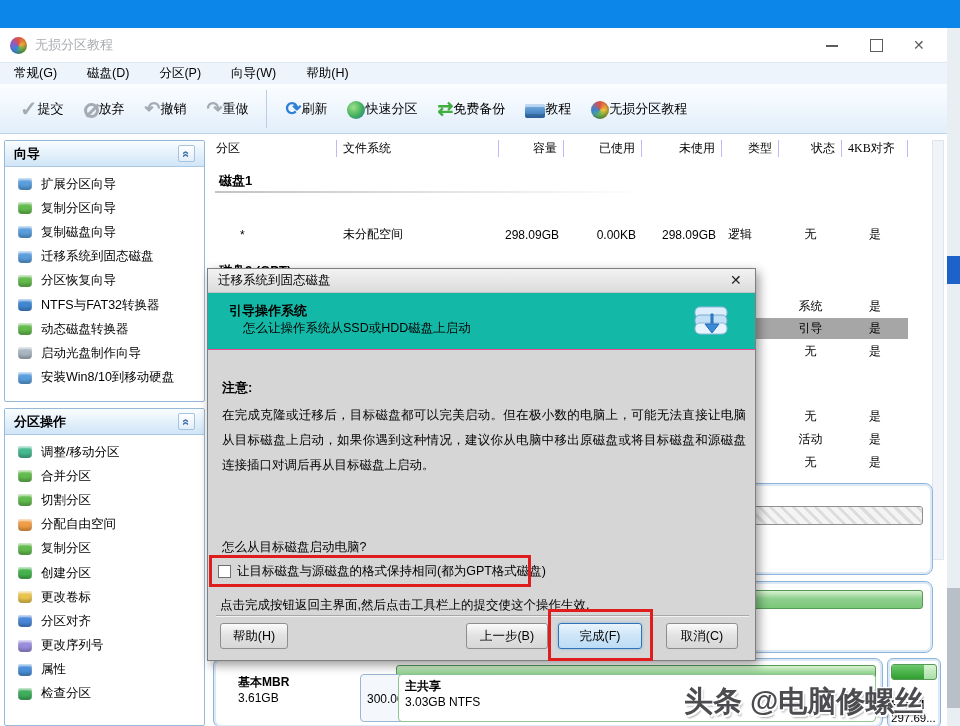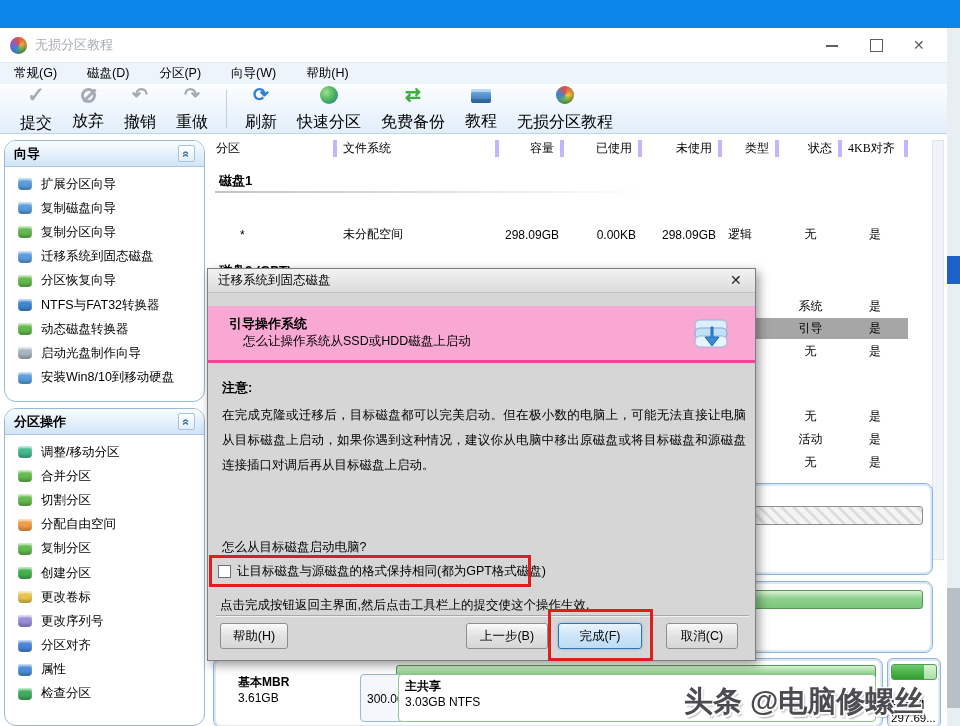--- a/index.html
+++ b/index.html
@@ -21,55 +21,55 @@
   .wc-min::before { content:""; position:absolute; left:3px; top:9px; width:12px; height:1.5px; background:#5d5d5d; }
   .wc-max::before { content:""; position:absolute; left:3px; top:3px; width:11px; height:11px; border:1.5px solid #5d5d5d; }
   .wc-close::before { content:"✕"; position:absolute; left:2px; top:1px; font-size:14px; color:#5d5d5d; }
 
   
   .menubar { position:absolute; left:0; top:34px; width:100%; height:22px; background:#edf4fb; border-top:1px solid #dfe9f4; display:flex; align-items:center; gap:30px; padding:0 14px; font-size:12.5px; }
   .menu-item { white-space:nowrap; cursor:default; }
 
   
   .toolbar { position:absolute; left:0; top:56px; width:100%; height:50px; background:linear-gradient(#fcfeff,#e2eefb); border-bottom:1px solid #bdd3e8; display:flex; align-items:center; padding-left:10px; }
-  .tb-item { display:flex; flex-direction:column; align-items:center; justify-content:center; height:46px; padding:0 10px; font-size:16px; white-space:nowrap;gap:8px; }
+  .tb-item { display:flex; flex-direction:row; align-items:center; justify-content:center; height:46px; padding:0 10px; font-size:13px; white-space:nowrap; }
   .tb-sep { width:1px; height:38px; background:#b9cfe4; margin:0 8px; }
   .ic { height:22px; display:flex; align-items:center; justify-content:center; font-size:19px; line-height:1; }
   .ic-check::before { content:"✓"; color:#a4abb2; font-weight:bold; font-size:21px; }
   .ic-discard { width:15px; height:15px; border:3px solid #a4abb2; border-radius:50%; position:relative; margin-top:3px; }
   .ic-discard::after { content:""; position:absolute; left:4px; top:-4px; width:3px; height:17px; background:#a4abb2; transform:rotate(45deg); }
   .ic-undo::before { content:"↶"; color:#a4abb2; font-weight:bold; }
   .ic-redo::before { content:"↷"; color:#a4abb2; font-weight:bold; }
   .ic-refresh::before { content:"⟳"; color:#2f7fd6; font-weight:bold; }
   .ic-globe { width:18px; height:18px; border-radius:50%; background:radial-gradient(circle at 35% 35%,#9fe08a,#3fae5c 55%,#2f6fb0); margin-top:2px; }
   .ic-backup::before { content:"⇄"; color:#3fae3f; font-weight:bold; }
   .ic-tutorial { width:20px; height:14px; margin-top:4px; border-radius:2px; background:linear-gradient(#7db4e8,#2f6fb0); box-shadow:inset 0 3px 0 rgba(255,255,255,.5), inset 0 -4px 0 rgba(0,0,0,.15); }
   .ic-pinwheel { width:18px; height:18px; border-radius:50%; background:conic-gradient(#e05044,#f2c83c,#69b84f,#3a86d6,#e05044); margin-top:2px; box-shadow:inset -2px -2px 3px rgba(0,0,0,.3); }
 
   
-  .panel { position:absolute; left:4px; width:201px; background:#fff; border:1px solid #96b9d9; border-radius:12px; overflow:hidden; }
+  .panel { position:absolute; left:4px; width:201px; background:#fff; border:1px solid #96b9d9; border-radius:2px; overflow:hidden; }
   .panel-wizard { top:112px; height:262px; }
   .panel-ops { top:380px; height:318px; }
   .panel-header { height:26px; background:linear-gradient(#f9fdff,#d0e5f7); border-bottom:1px solid #aac8e3; display:flex; align-items:center; padding:0 9px; font-weight:bold; font-size:13px; }
   .chevron-box { margin-left:auto; width:17px; height:17px; border:1px solid #a5c3de; border-radius:2px; background:linear-gradient(#fff,#e2eefa); display:flex; align-items:center; justify-content:center; }
   .chevron-up::before { content:"«"; display:block; transform:rotate(90deg); font-size:12px; color:#3c6ea5; }
   .side-items { padding-top:5px; }
   .side-item { display:flex; align-items:center; gap:9px; height:24.2px; padding-left:13px; font-size:12.5px; white-space:nowrap; cursor:default; }
   .gem { width:14px; height:12px; border-radius:3px 3px 4px 4px; box-shadow:inset 0 2px 2px rgba(255,255,255,.7), inset 0 -3px 3px rgba(0,0,0,.22); flex:none; }
   .w0,.w1,.w3,.w8 { background:#5a9ede; } .w2,.w4,.w6 { background:#63bb4e; }
   .w5 { background:#3f87d2; } .w7 { background:#aab6c2; }
   .o0 { background:#45b98f; } .o1,.o2,.o4 { background:#63bb4e; } .o3 { background:#f09d45; }
   .o5 { background:#44b34e; } .o6 { background:#e9c44d; } .o7 { background:#4a86d8; }
   .o8 { background:#9a8ddd; } .o9 { background:#3fae5c; } .o10 { background:#4a90d9; }
 
   
   .main-area { position:absolute; left:207px; top:106px; width:740px; height:592px; background:#fff; }
   .grid8 { display:grid; grid-template-columns:127px 162px 65px 78px 80px 57px 63px 66px; font-size:12px; align-items:center; }
   .thead { position:absolute; left:3px; top:6px; width:698px; height:17px; }
-  .thead > div { height:17px; line-height:17px; border-right:4px solid #c4b5fd; padding:0 6px; white-space:nowrap; overflow:hidden; }
+  .thead > div { height:17px; line-height:17px; border-right:1px solid #c4b5fd; padding:0 6px; white-space:nowrap; overflow:hidden; }
   .h-left { text-align:left; } .h-right { text-align:right; } .h-center { text-align:left;font-family:Liberation Serif, serif; }
   .disk-group { position:absolute; left:12px; font-weight:bold; font-size:13px; white-space:nowrap; }
   .disk-underline { position:absolute; height:2px; width:430px; background:linear-gradient(to right,#c3c3c3,rgba(200,200,200,0)); }
   .trow { position:absolute; left:3px; width:698px; height:21px; }
   .trow > div { padding:0 6px; white-space:nowrap; }
   .c-part { grid-column:1; padding-left:30px !important; }
   .c-fs { grid-column:2; }
   .c-cap { grid-column:3; text-align:right; }
   .c-used { grid-column:4; text-align:right; }
   .c-unused { grid-column:5; text-align:right; }
@@ -93,21 +93,21 @@
   .dm-info { position:absolute; top:15px; left:24px; width:95px; font-size:12px; }
   .dm-label-bold { font-weight:bold; font-size:12px; white-space:nowrap; }
   .efi-bar { height:16px; border:1px solid #569a56; border-radius:3px; background:linear-gradient(#d9f3d2,#a9dfa9); overflow:hidden; }
   .efi-fill { width:72%; height:100%; background:linear-gradient(#6cc96c,#2e9e2e); }
 
   
   .dialog { position:absolute; left:207px; top:240px; width:549px; height:393px; background:#d6d6d6; border:1px solid #7f7f7f; box-shadow:3px 4px 10px rgba(0,0,0,.4); z-index:40; }
   .dlg-title { position:absolute; left:0; top:0; width:100%; height:24px; background:linear-gradient(#f2f2f2,#dcdcdc); border-bottom:1px solid #c2c2c2; display:flex; align-items:center; padding:0 10px; font-size:12.5px; }
   .dlg-close { margin-left:auto; width:18px; height:18px; position:relative; }
   .dlg-close::before { content:"✕"; position:absolute; left:3px; top:0; font-size:14px; color:#222; }
-  .dlg-head { position:absolute; left:0; top:24px; width:100%; height:57px; background:#f9a8d4; border-bottom:3px solid #ec4899;margin-top:13px; }
+  .dlg-head { position:absolute; left:0; top:24px; width:100%; height:57px; background:#14b8a6; border-bottom:1px solid #ec4899; }
   .dlg-heading { position:absolute; left:21px; top:9px; font-weight:bold; font-size:13px; }
   .dlg-subheading { position:absolute; left:35px; top:27px; font-size:12.5px; }
   .dlg-head-icon { position:absolute; right:24px; top:8px; }
   .dlg-note-label { position:absolute; left:14px; top:110px; font-weight:bold; font-size:13px; }
   .dlg-note { position:absolute; left:14px; top:134px; width:524px; font-size:12.5px; line-height:25px; text-align:justify; }
   .dlg-question { position:absolute; left:14px; top:270px; font-size:12.5px; }
   .dlg-checkrow { position:absolute; left:10px; top:294px; display:flex; align-items:center; gap:6px; font-size:12.5px; white-space:nowrap; }
   .checkbox { width:13px; height:13px; background:#fff; border:1px solid #6f6f6f; flex:none; }
   .dlg-hint { position:absolute; left:12px; top:328px; font-size:12.5px; white-space:nowrap; }
   .dlg-sep { position:absolute; left:8px; top:346px; width:533px; height:2px; border-top:1px solid #a8a8a8; border-bottom:1px solid #f2f2f2; }
@@ -201,26 +201,26 @@
       <span class="chevron-box">
           <span class="chevron-up"></span>
         </span>
     </div>
     <div class="side-items">
       <div class="side-item">
           <span class="gem w0"></span>
           <span>扩展分区向导</span>
         </div>
       <div class="side-item">
+          <span class="gem w2"></span>
+          <span>复制分区向导</span>
+        </div>
+      <div class="side-item">
           <span class="gem w1"></span>
           <span>复制磁盘向导</span>
-        </div>
-      <div class="side-item">
-          <span class="gem w2"></span>
-          <span>复制分区向导</span>
         </div>
       <div class="side-item">
           <span class="gem w3"></span>
           <span>迁移系统到固态磁盘</span>
         </div>
       <div class="side-item">
           <span class="gem w4"></span>
           <span>分区恢复向导</span>
         </div>
       <div class="side-item">
@@ -272,26 +272,26 @@
         </div>
       <div class="side-item">
           <span class="gem o5"></span>
           <span>创建分区</span>
         </div>
       <div class="side-item">
           <span class="gem o6"></span>
           <span>更改卷标</span>
         </div>
       <div class="side-item">
+          <span class="gem o7"></span>
+          <span>分区对齐</span>
+        </div>
+      <div class="side-item">
           <span class="gem o8"></span>
           <span>更改序列号</span>
-        </div>
-      <div class="side-item">
-          <span class="gem o7"></span>
-          <span>分区对齐</span>
         </div>
       <div class="side-item">
           <span class="gem o10"></span>
           <span>属性</span>
         </div>
       <div class="side-item">
           <span class="gem o9"></span>
           <span>检查分区</span>
         </div>
     </div>

